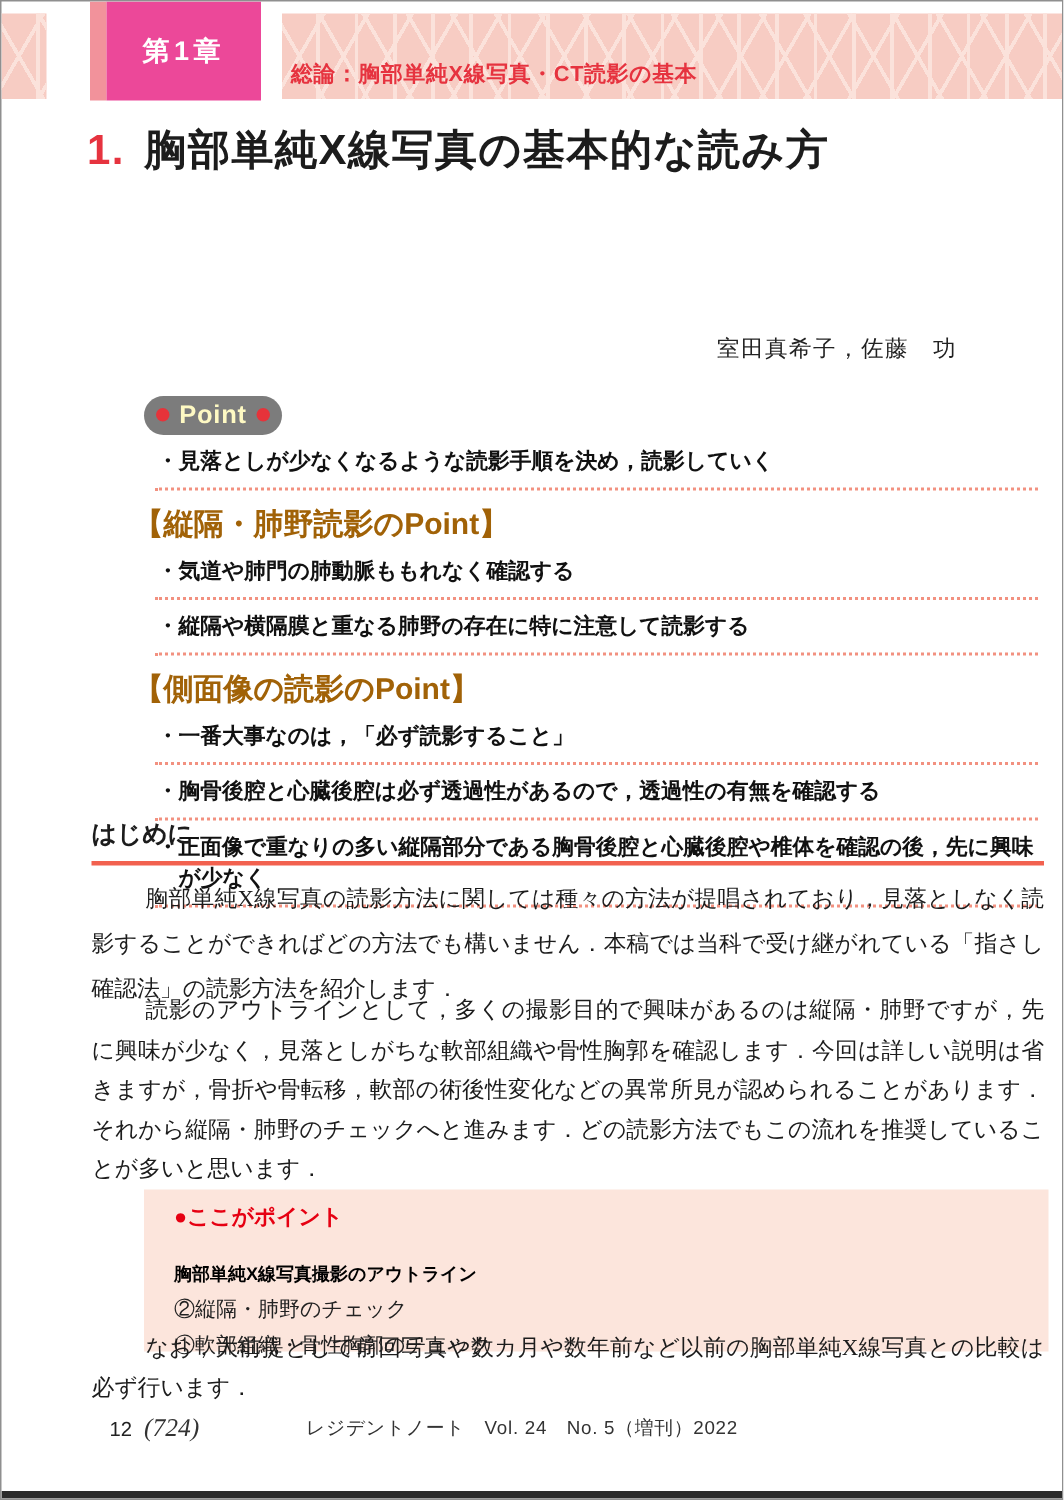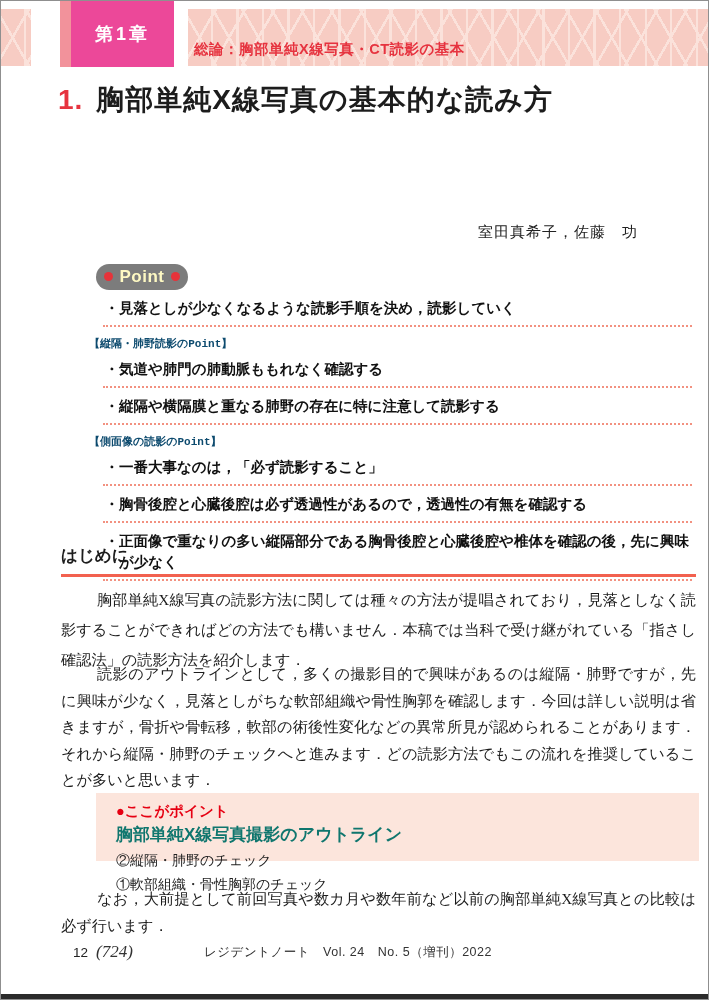--- a/index.html
+++ b/index.html
@@ -43,40 +43,40 @@
     position:relative;margin-left:35px;width:92px;height:26px;background:#7c7c7c;border-radius:13px;
     color:#fef9c3;font-size:17px;font-weight:bold;text-align:center;line-height:25px;letter-spacing:.5px;
   }
   .point-badge .dot{position:absolute;top:8px;width:9px;height:9px;border-radius:50%;background:#e6333a;}
   .point-badge .dot.l{left:8px;} .point-badge .dot.r{right:8px;}
   .pt-bullet{
     font-size:14.5px;font-weight:bold;line-height:21px;color:#111;
     padding-left:58px;text-indent:-14.5px;margin-top:8px;
   }
   .pt-sep{border:0;border-top:2px dotted #f29180;margin:6px 4px 0 42px;}
-  .pt-head{font-size:11px;font-weight:bold;margin:9px 0 0 28px;color:#0c4a6e;font-family:Liberation Mono, monospace;}
+  .pt-head{font-size:20px;font-weight:bold;margin:9px 0 0 28px;color:#a16207;}
   
   .section{position:absolute;left:60px;width:635px;}
   .sec-rule{border-bottom:3px solid #f2614f;}
   .intro-head{font-size:16.5px;font-weight:bold;padding-bottom:7px;}
   .body-par{
     font-family:"Liberation Serif",serif;font-size:15.2px;line-height:30px;
     text-align:justify;text-indent:36px;color:#1c1c1c;margin:8px 0 0 0;
   }
   .outline-head{padding-bottom:6px;white-space:nowrap;}
   .outline-head .sec-num{color:#e6333f;font-size:24px;font-weight:bold;font-style:italic;margin-right:13px;vertical-align:-2px;}
   .outline-head .sec-title{font-size:17.5px;font-weight:bold;}
   .outline-par{line-height:26.5px;}
   
   .hl-box{
-    position:absolute;left:95px;top:792px;width:603px;height:68px;box-sizing:border-box;
+    position:absolute;left:95px;top:792px;width:603px;height:108px;box-sizing:border-box;
     background:#fce5dc;padding:9px 18px 0 20px;
   }
   .hl-head{color:#e60012;font-weight:bold;font-size:14.5px;}
-  .hl-sub{font-weight:bold;font-size:17px;margin-top:2px;color:#0f766e;}
+  .hl-sub{font-weight:bold;font-size:12px;margin-top:20px;color:#000000;}
   .hl-item{font-size:14px;margin-top:5px;line-height:19px;color:#222;}
   
   .closing{position:absolute;left:60px;top:884px;width:635px;}
   .closing .body-par{line-height:27px;margin:0;}
   
   .folio{position:absolute;left:72px;top:941px;font-size:13.5px;color:#222;}
   .folio .alt{font-family:"Liberation Serif",serif;font-style:italic;font-size:17px;margin-left:8px;color:#333;}
   .journal{position:absolute;left:203px;top:943px;font-size:12.5px;color:#333;letter-spacing:.5px;}
   .bottom-bar{position:absolute;left:0;bottom:0;width:100%;height:5px;background:#2b2b2b;}
 </style>

